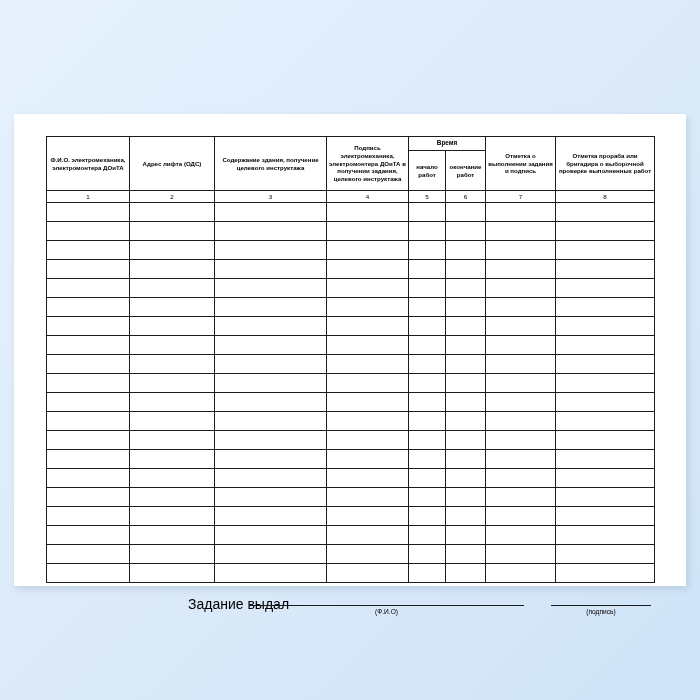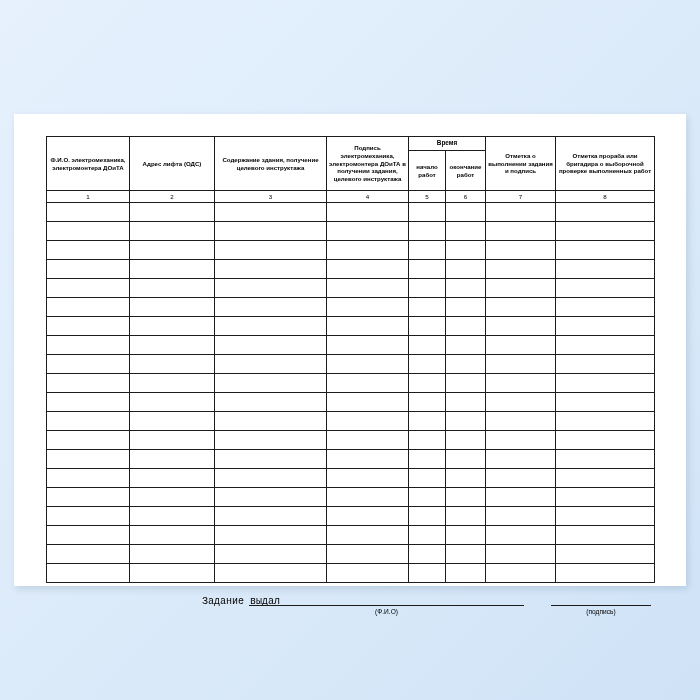--- a/index.html
+++ b/index.html
@@ -76,24 +76,23 @@
   }
   .footer {
     position: relative;
     margin-top: 13px;
     height: 30px;
     font-size: 7.2px;
     color: #000;
   }
   .f-label {
     position: absolute;
-    left: 156px;
+    left: 142px;
     top: 0px;
-    font-size: 10px;
-    font-family: Liberation Mono, monospace;
+    font-size: 14px;
   }
   .f-line-1 {
     position: absolute;
     left: 203px;
     top: 9px;
     width: 275px;
     border-bottom: 1px solid #1c1c1c;
   }
   .f-cap-1 {
     position: absolute;

